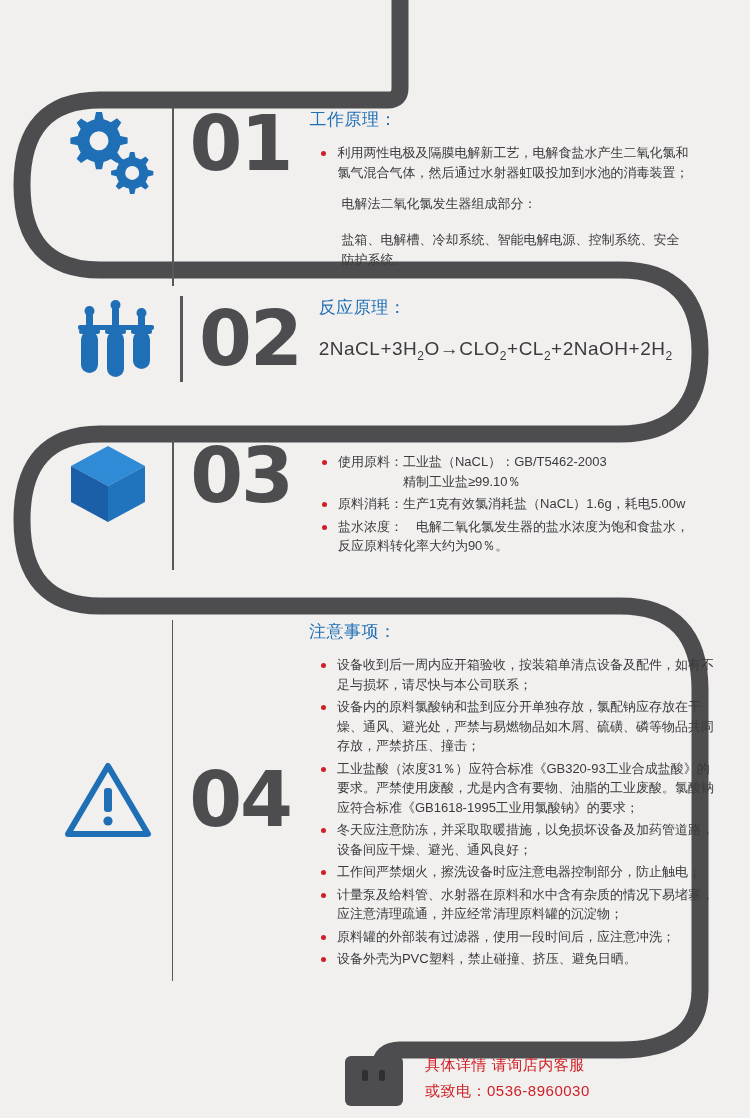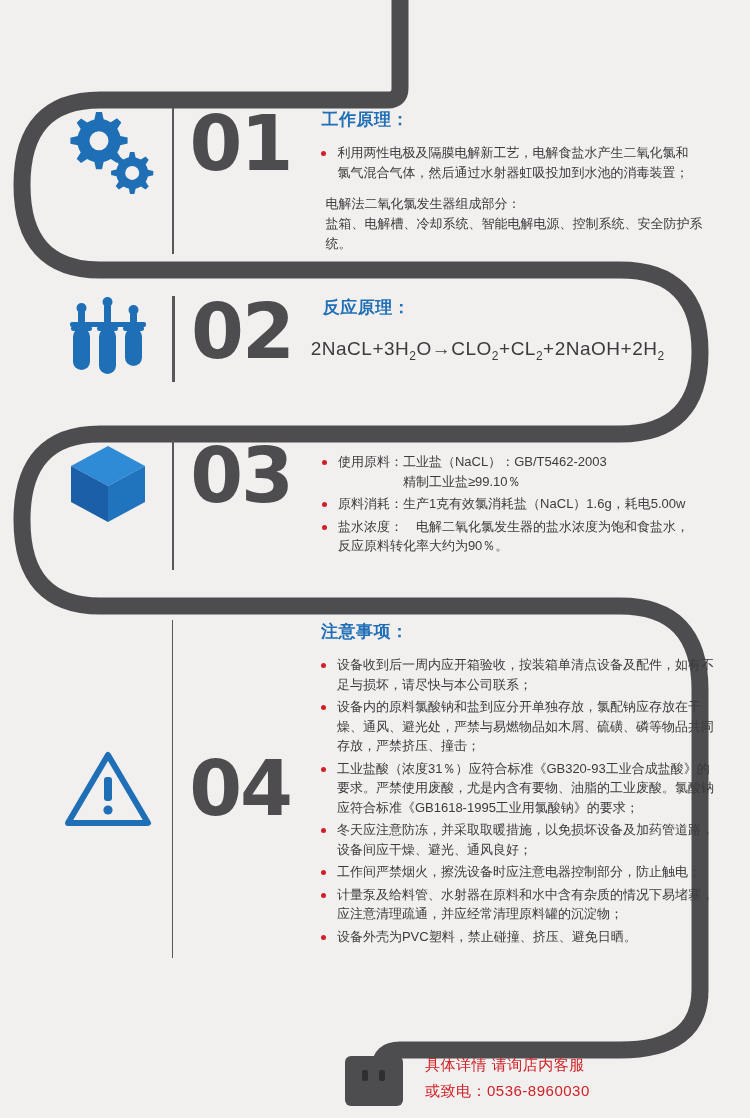--- a/index.html
+++ b/index.html
@@ -54,22 +54,22 @@
     letter-spacing: -2px;
     flex: 0 0 auto;
   }
   .content {
     padding-left: 18px;
     flex: 1 1 auto;
   }
   .sec-title {
     color: #1f6fb7;
     font-size: 17px;
-    font-weight: bold;
-    margin: 0 0 8px 12px;
+    font-weight: normal;
+    margin: 0 0 8px 0;
     letter-spacing: 0.5px;
   }
   ul.bullets {
     list-style: none;
     margin: 12px;
     padding: 0;
   }
   ul.bullets li {
     position: relative;
     padding-left: 16px;
@@ -96,26 +96,26 @@
     color: #3b3b3d;
     letter-spacing: 0.5px;
   }
   .formula sub {
     font-size: 12px;
   }
   .plain {
     font-size: 13px;
     line-height: 1.55;
     color: #3b3b3d;
-    margin: 0;
+    margin: 16px;
   }
 
   
   #sec1 { left: 48px; top: 108px;  width: 660px; }
-  #sec2 { left: 48px; top: 296px;  width: 660px; }
+  #sec2 { left: 56px; top: 296px;  width: 660px; align-items: center; }
   #sec3 { left: 48px; top: 440px;  width: 660px; }
   #sec4 { left: 48px; top: 620px;  width: 680px; }
 
   #sec4 .icon-box { align-self: center; }
   #sec4 .num { align-self: center; }
   #sec4 .divider { min-height: 250px; }
   #sec2 .divider { min-height: 86px; }
   #sec1 .divider { min-height: 110px; }
   #sec3 .divider { min-height: 130px; }
 
@@ -261,20 +261,21 @@
     <div class="num">04</div>
     <div class="content">
       <p class="sec-title">注意事项：</p>
       <ul class="bullets">
         <li>设备收到后一周内应开箱验收，按装箱单清点设备及配件，如有不足与损坏，请尽快与本公司联系；</li>
         <li>设备内的原料氯酸钠和盐到应分开单独存放，氯配钠应存放在干燥、通风、避光处，严禁与易燃物品如木屑、硫磺、磷等物品共同存放，严禁挤压、撞击；</li>
         <li>工业盐酸（浓度31％）应符合标准《GB320-93工业合成盐酸》的要求。严禁使用废酸，尤是内含有要物、油脂的工业废酸。氯酸钠应符合标准《GB1618-1995工业用氯酸钠》的要求；</li>
         <li>冬天应注意防冻，并采取取暖措施，以免损坏设备及加药管道路，设备间应干燥、避光、通风良好；</li>
         <li>工作间严禁烟火，擦洗设备时应注意电器控制部分，防止触电；</li>
         <li>计量泵及给料管、水射器在原料和水中含有杂质的情况下易堵塞，应注意清理疏通，并应经常清理原料罐的沉淀物；</li>
+        <li>原料罐的外部装有过滤器，使用一段时间后，应注意冲洗；</li>
         <li>设备外壳为PVC塑料，禁止碰撞、挤压、避免日晒。</li>
       </ul>
     </div>
   </div>
 
   <div class="plug">
     <div class="pin l"></div>
     <div class="pin r"></div>
   </div>
 

